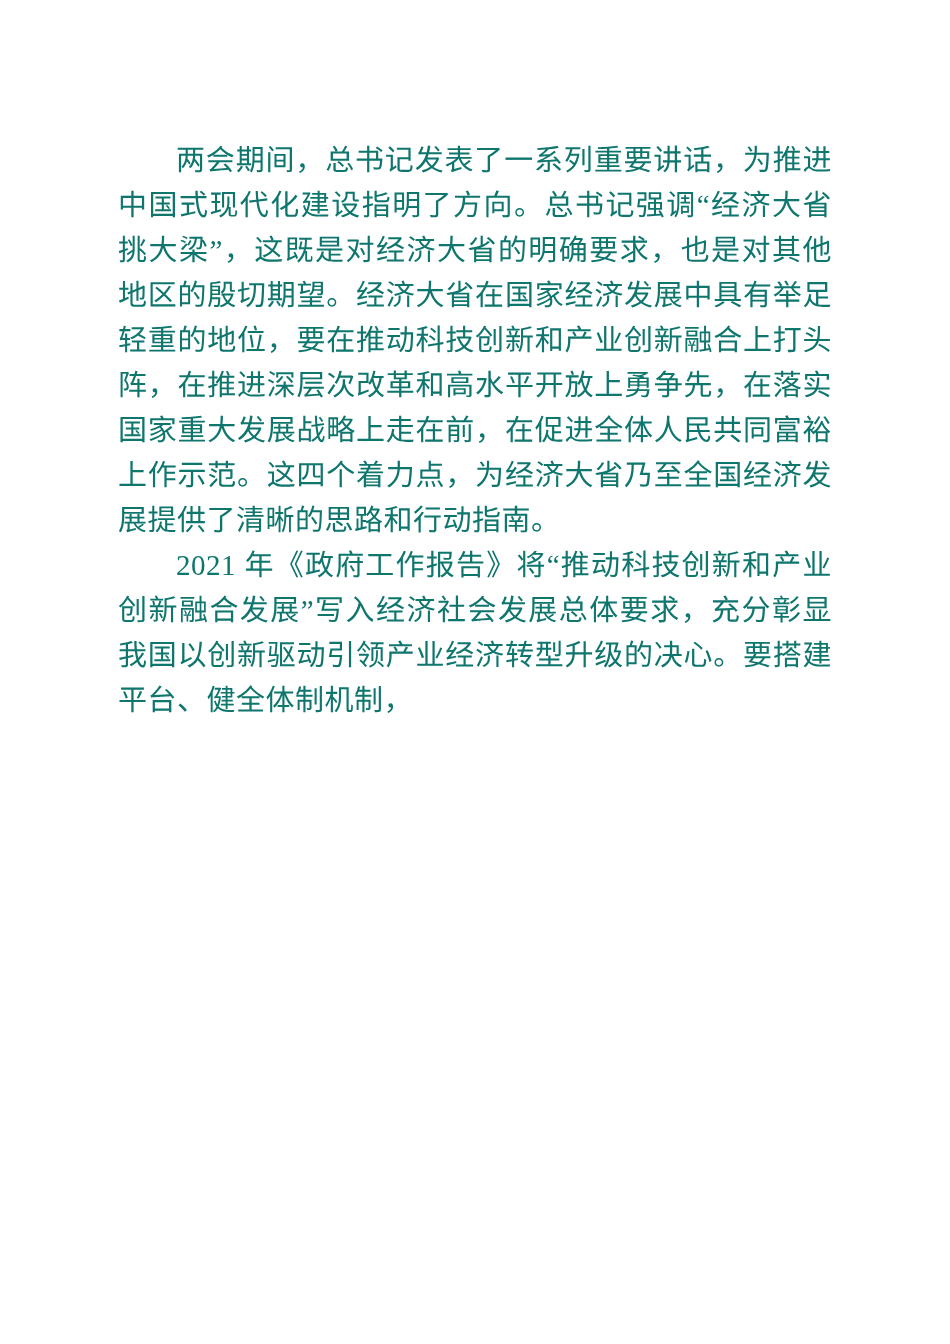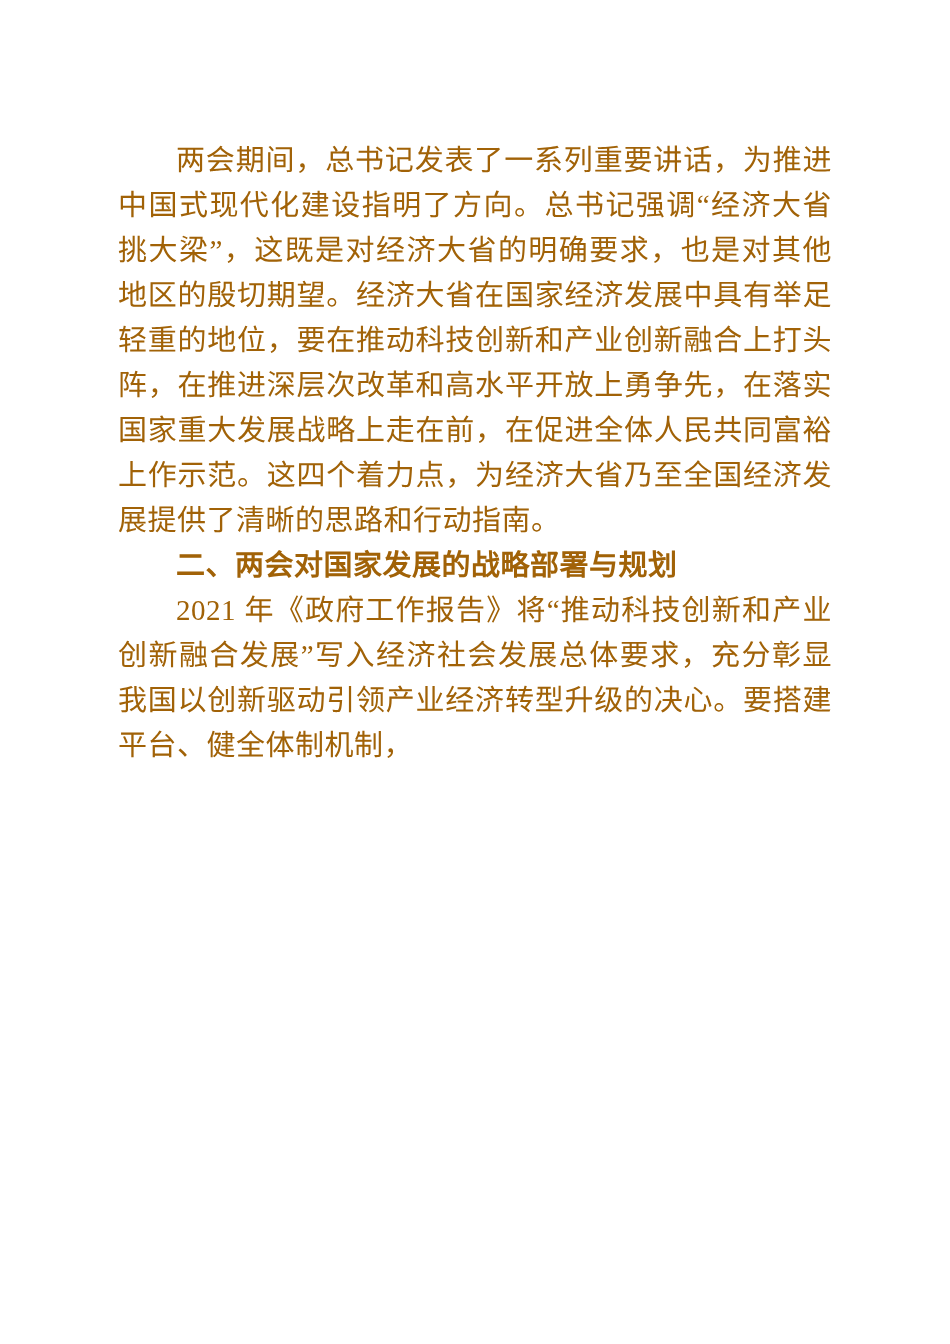--- a/index.html
+++ b/index.html
@@ -6,21 +6,21 @@
     margin: 0;
     padding: 0;
     background: #ffffff;
   }
   .page {
     width: 950px;
     height: 1344px;
     box-sizing: border-box;
     padding: 138px 118px 0 118px;
     background: #ffffff;
-    color: #a16207;
+    color: #0f766e;
     overflow: hidden;
   }
   .body-para {
     font-family: "Liberation Serif", "DejaVu Serif", serif;
     font-size: 29px;
     line-height: 45px;
     text-align: justify;
     text-indent: 2em;
     margin: 0;
     letter-spacing: 0.5px;
@@ -42,15 +42,14 @@
     text-indent: 2em;
     margin: 0;
     letter-spacing: 0.5px;
   }
 </style>
 </head>
 <body>
 
 <div class="page">
   <p class="body-para">两会期间，总书记发表了一系列重要讲话，为推进中国式现代化建设指明了方向。总书记强调“经济大省挑大梁”，这既是对经济大省的明确要求，也是对其他地区的殷切期望。经济大省在国家经济发展中具有举足轻重的地位，要在推动科技创新和产业创新融合上打头阵，在推进深层次改革和高水平开放上勇争先，在落实国家重大发展战略上走在前，在促进全体人民共同富裕上作示范。这四个着力点，为经济大省乃至全国经济发展提供了清晰的思路和行动指南。</p>
-  <h2 class="heading">二、两会对国家发展的战略部署与规划</h2>
   <p class="body-para">2021 年《政府工作报告》将“推动科技创新和产业创新融合发展”写入经济社会发展总体要求，充分彰显我国以创新驱动引领产业经济转型升级的决心。要搭建平台、健全体制机制，</p>
 </div>
 
 </body></html>

